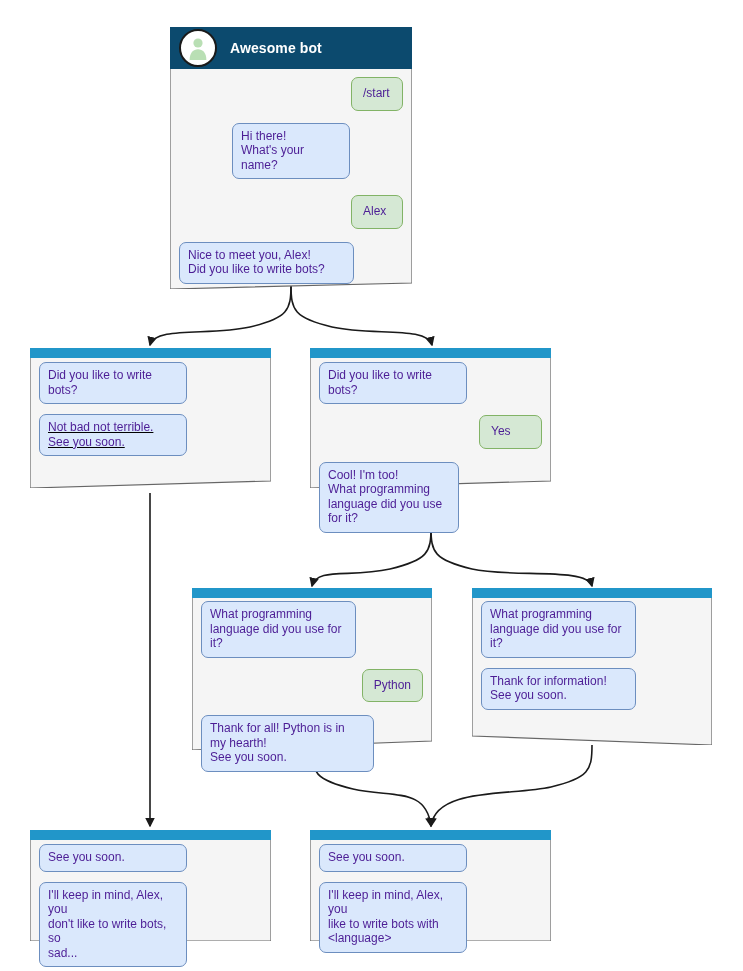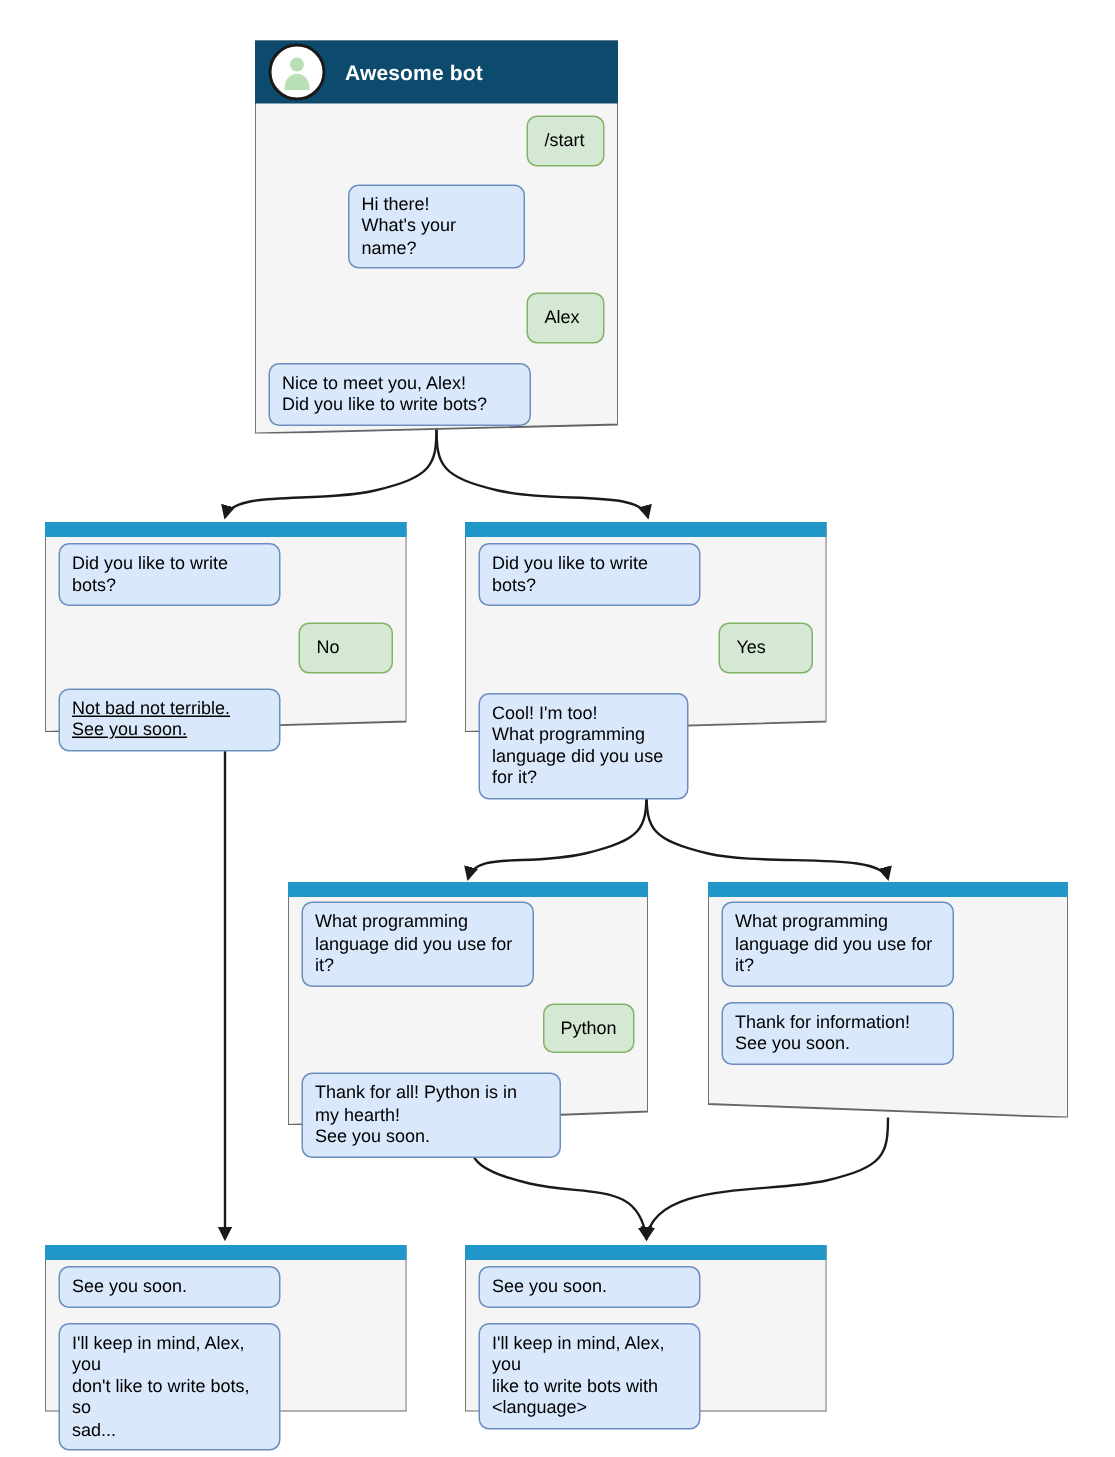--- a/index.html
+++ b/index.html
@@ -93,21 +93,21 @@
     display: flex;
     margin-bottom: 10px;
   }
   .row.left { justify-content: flex-start; }
   .row.right { justify-content: flex-end; }
   .bubble {
     border-radius: 7px;
     padding: 5px 8px 6px 8px;
     font-size: 12px;
     line-height: 14.5px;
-    color: #000000;
+    color: #4c1d95;
     box-sizing: border-box;
     white-space: pre-line;
     max-width: 78%;
   }
   .bubble.bot {
     background: #dae8fc;
     border: 1px solid #6c8ebf;
   }
   .bubble.user {
     background: #d5e8d4;
@@ -180,23 +180,20 @@
   <div class="card" style="left:30px; top:348px; width:241px; height:140px;">
     <svg class="card-shape" viewBox="0 0 241 140" preserveAspectRatio="none" xmlns="http://www.w3.org/2000/svg">
       <polygon points="0,0 241,0 241,133 0,140" fill="#f5f5f5" stroke="#666666" stroke-width="1.2"></polygon>
     </svg>
     <div class="card-inner">
       <div class="card-header header-thin"></div>
       <div class="bubbles" style="top:14px;">
         <div class="row left">
           <div class="bubble bot" style="width:148px;">Did you like to write bots?</div>
         </div>
-        <div class="row right" style="margin-top:11px;">
-          <div class="bubble user" style="width:63px;">No</div>
-        </div>
         <div class="row left" style="margin-top:2px;text-decoration:underline;">
           <div class="bubble bot" style="width:148px;">Not bad not terrible.
 See you soon.</div>
         </div>
       </div>
     </div>
   </div>
 
   <div class="card" style="left:310px; top:348px; width:241px; height:140px;">
     <svg class="card-shape" viewBox="0 0 241 140" preserveAspectRatio="none" xmlns="http://www.w3.org/2000/svg">

